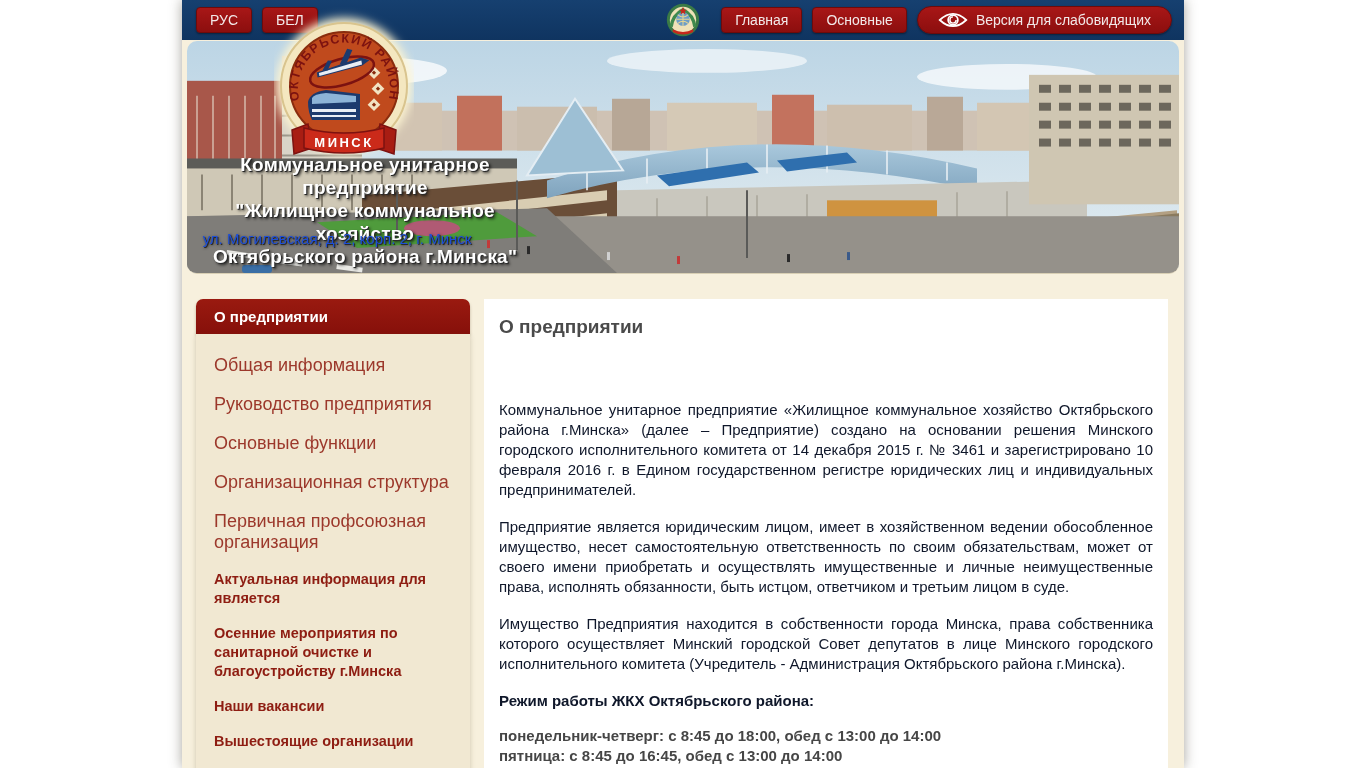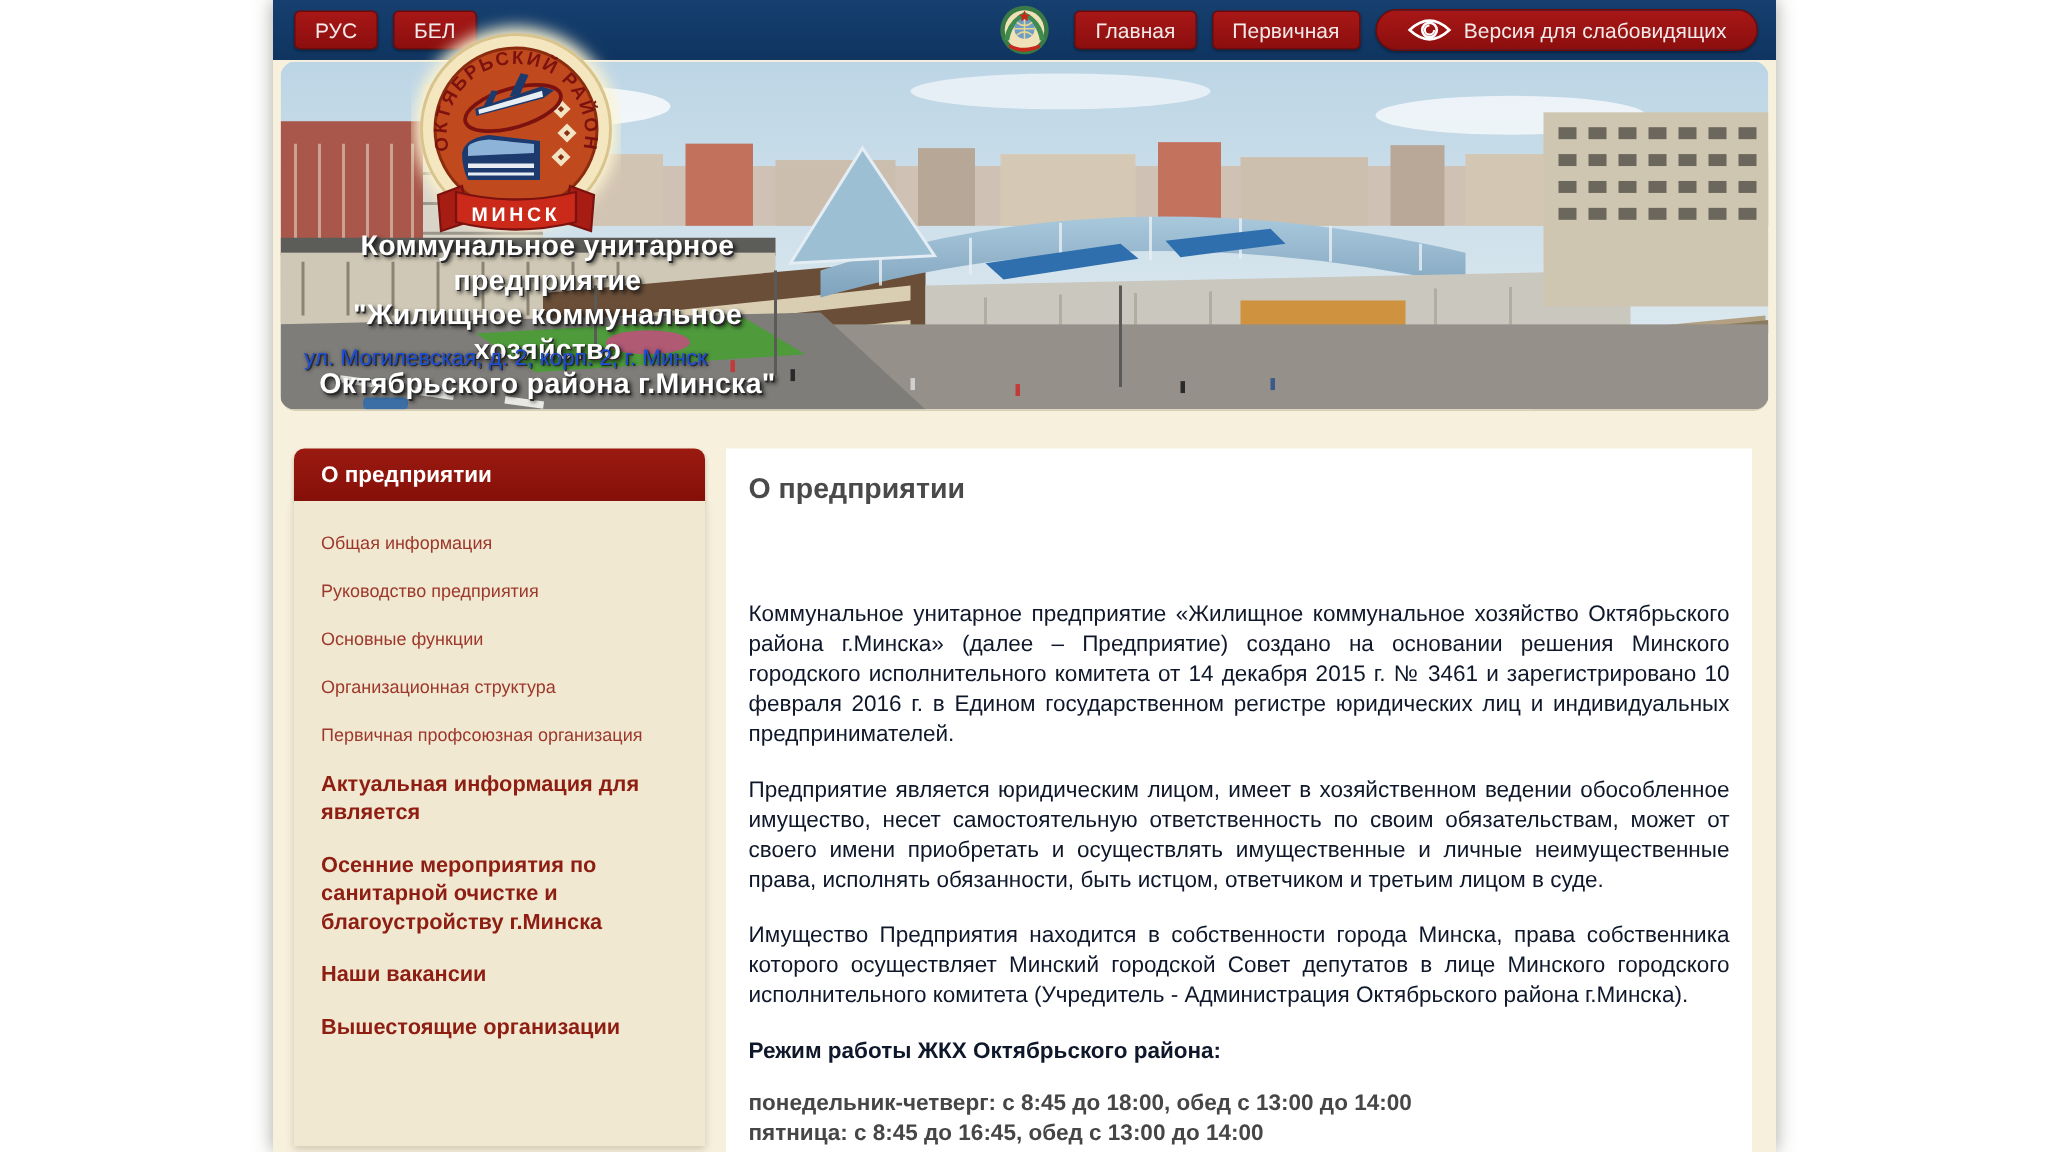--- a/index.html
+++ b/index.html
@@ -101,21 +101,21 @@
   }
   .sidebar-menu {
     background:#f1e8d2;
     padding:12px 18px 20px 18px;
     min-height:430px;
     box-shadow:0 2px 5px rgba(90,70,40,.25);
   }
   .side-link {
     display:block;
     color:#9c382b;
-    font-size:12px;
+    font-size:18px;
     text-decoration:none;
     padding:9px 0;
     cursor:pointer;
   }
   .side-link-bold {
     display:block;
     color:#8e1d12;
     font-weight:bold;
     font-size:14.5px;
     line-height:19px;
@@ -167,21 +167,21 @@
       <polygon points="20,4.5 21.3,8 24.5,8 22,10 23,13.4 20,11.4 17,13.4 18,10 15.5,8 18.7,8" fill="#c6281c"></polygon>
       <path d="M8 31 Q20 37 32 31 L32 34 Q20 40 8 34 Z" fill="#c6281c"></path>
     </svg>
 
     <div class="spacer"></div>
 
     <div class="btn">
       <span>Главная</span>
     </div>
     <div class="btn">
-      <span>Первичная</span>
+      <span>Основные</span>
     </div>
     <div class="btn" style="margin-right:0; padding:4px 20px;border-radius:14px;">
       <svg class="eye-icon" viewBox="0 0 34 20">
         <path d="M2 10 Q17 -4 32 10 Q17 24 2 10 Z" fill="none" stroke="#ffffff" stroke-width="2"></path>
         <circle cx="17" cy="10" r="5.5" fill="none" stroke="#ffffff" stroke-width="2"></circle>
         <path d="M17 6.5 a3.5 3.5 0 1 0 3.5 3.5" fill="none" stroke="#ffffff" stroke-width="1.6"></path>
       </svg>
       <span>Версия для слабовидящих</span>
     </div>
   </div>

